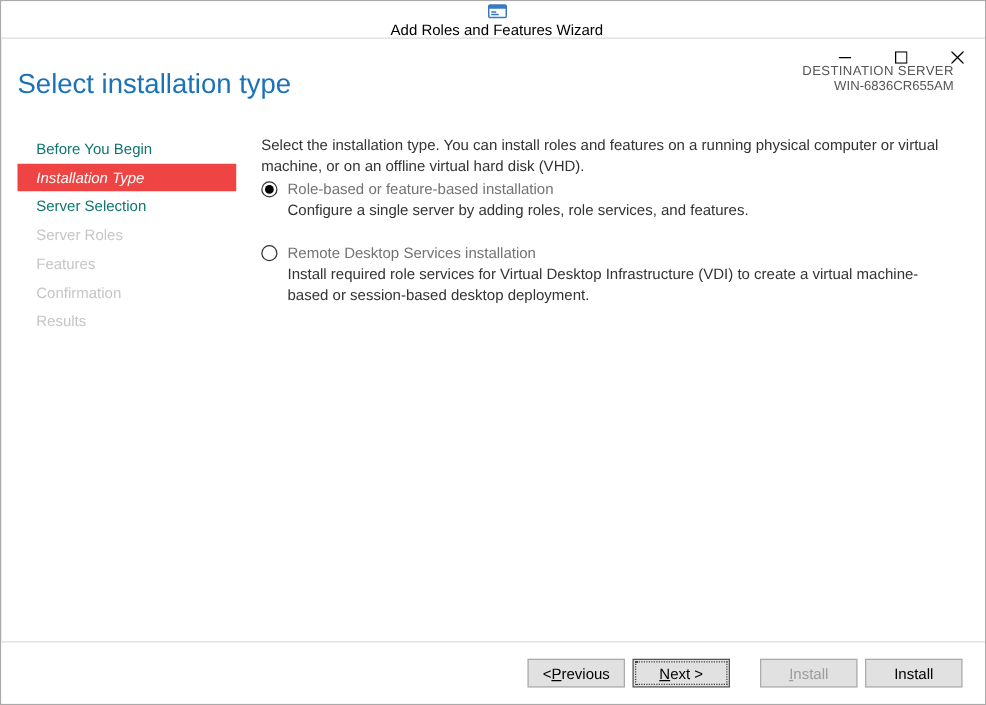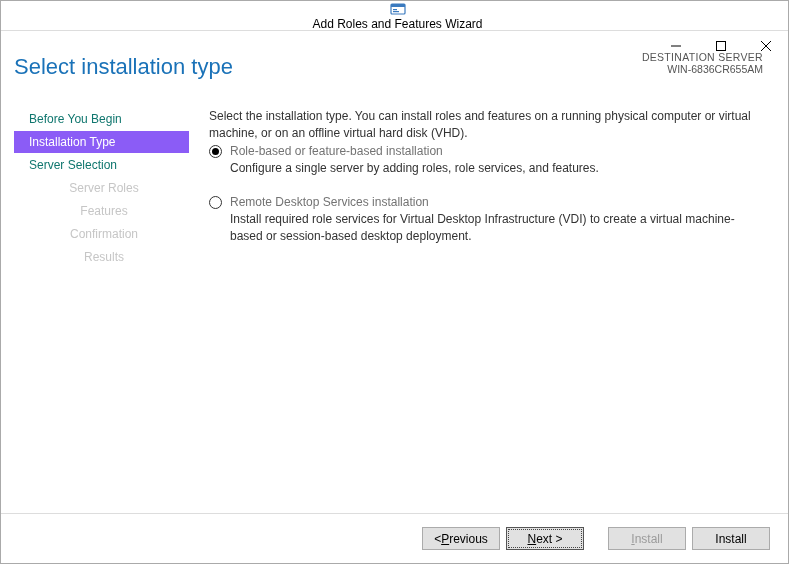--- a/index.html
+++ b/index.html
@@ -71,26 +71,26 @@
       flex-shrink: 0;
     }
     .sidebar .nav-item {
       padding: 4px 10px 4px 15px;
       font-size: 12px;
       color: #0f766e;
       cursor: default;
       margin-bottom: 1px;
     }
     .sidebar .nav-item.active {
-      background: #8b5cf6;
+      background: #ef4444;
       color: #fff;
+      font-style: italic;
     }
     .sidebar .nav-item.disabled {
       color: #c6c6c6;
-      text-align: center;
     }
     .main-pane {
       flex: 1;
       padding-left: 20px;
       padding-right: 5px;
       color: #333;
       font-size: 12px;
       line-height: 1.45;
     }
     .main-pane .intro {

